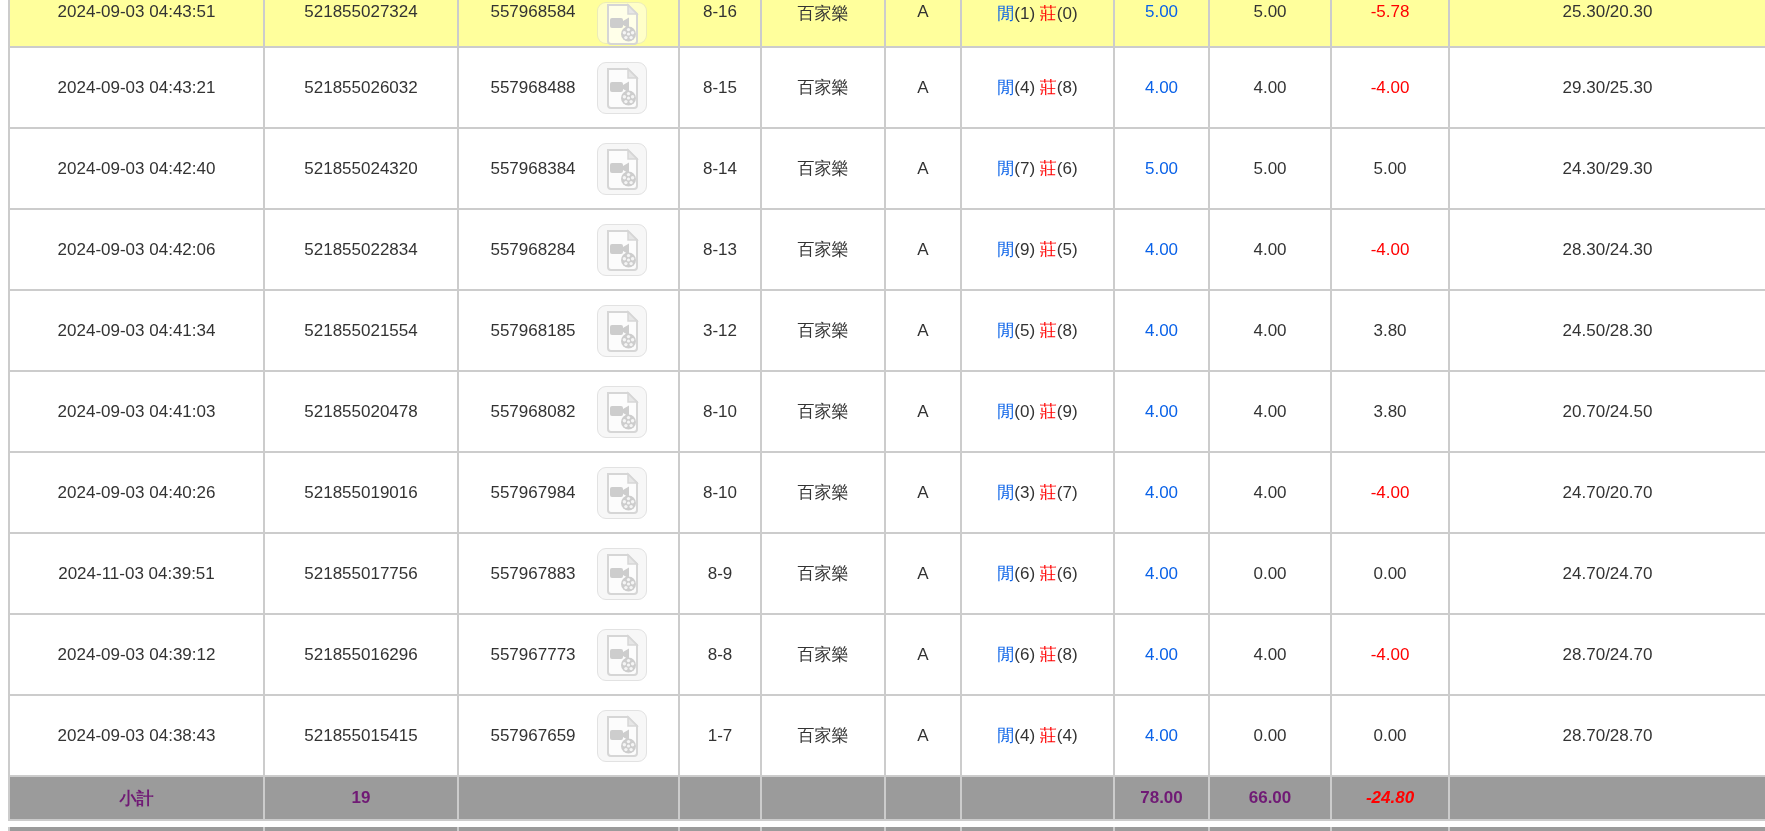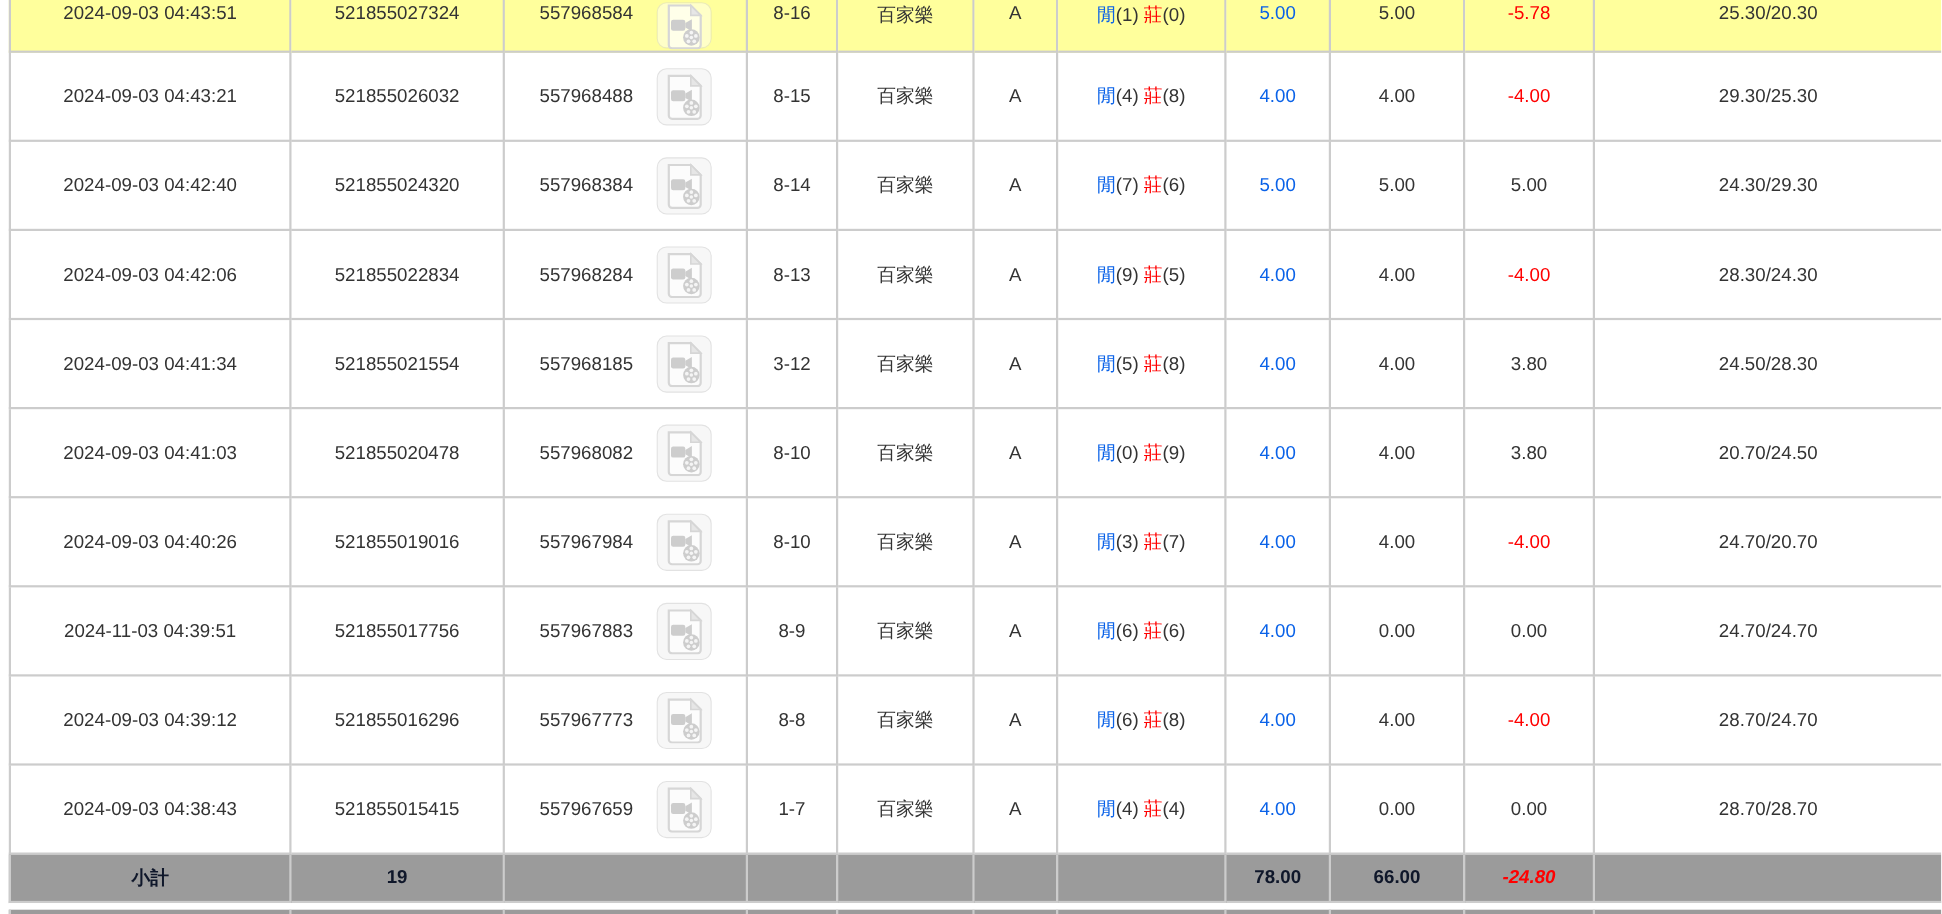--- a/index.html
+++ b/index.html
@@ -4,21 +4,21 @@
 <style>
   html,body{margin:0;padding:0;background:#fff;}
   body{font-family:"Liberation Sans","DejaVu Sans",sans-serif;color:#333;}
   .viewport{position:relative;width:1765px;height:831px;overflow:hidden;background:#fff;}
   table{border-collapse:separate;border-spacing:0;table-layout:fixed;width:1757px;margin-left:8px;font-size:17px;}
   td{border-right:2px solid #cccccc;border-bottom:2px solid #cccccc;text-align:center;vertical-align:middle;
      height:79px;padding:0;white-space:nowrap;overflow:hidden;}
   td:first-child{border-left:2px solid #cccccc;}
   td:last-child{border-right:none;}
   tr.hl td{background:#ffff9c;height:44px;vertical-align:top;padding-top:2px;}
-  tr.sub td{background:#9b9b9b;color:#0f172a;font-weight:bold;height:42px;}
+  tr.sub td{background:#9b9b9b;color:#701a75;font-weight:bold;height:42px;}
   tr.spacer td{border:none;background:#fff;height:6px;}
   tr.cut td{background:#9b9b9b;height:40px;}
   .blue{color:#0a62e8;}
   .red{color:#ff0000;}
   td.neg{color:#ff0000;}
   tr.sub td.neg{color:#ff0000;font-style:italic;}
   .cellflex{display:inline-flex;align-items:center;justify-content:center;gap:21px;height:100%;}
   tr.hl .cellflex{align-items:flex-start;height:auto;}
   .icon-btn{display:inline-block;width:50px;height:52px;background:#f7f7f7;border:1px solid #e2e2e2;
             border-radius:9px;padding:3px 5px;cursor:pointer;box-sizing:border-box;}

